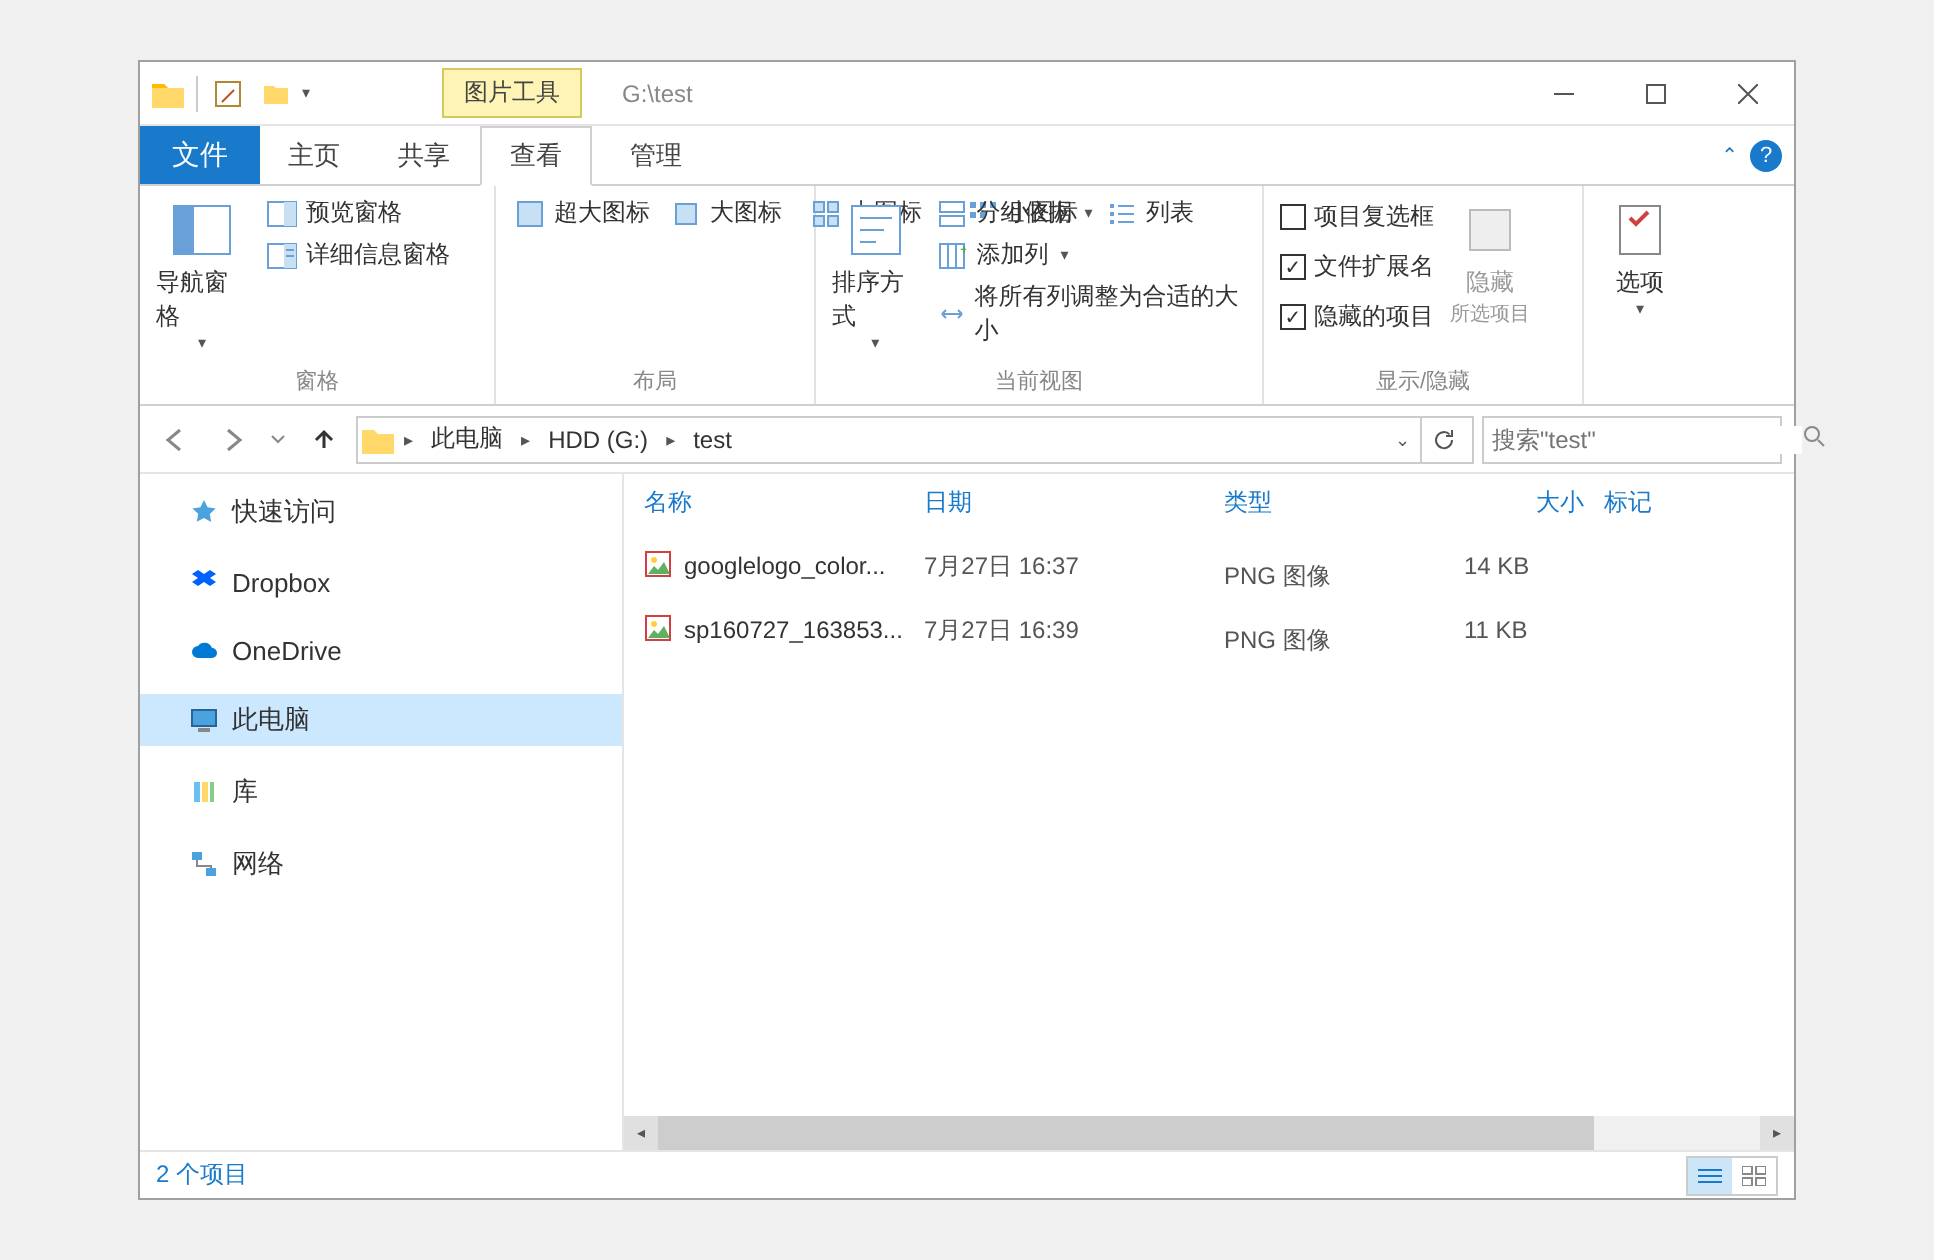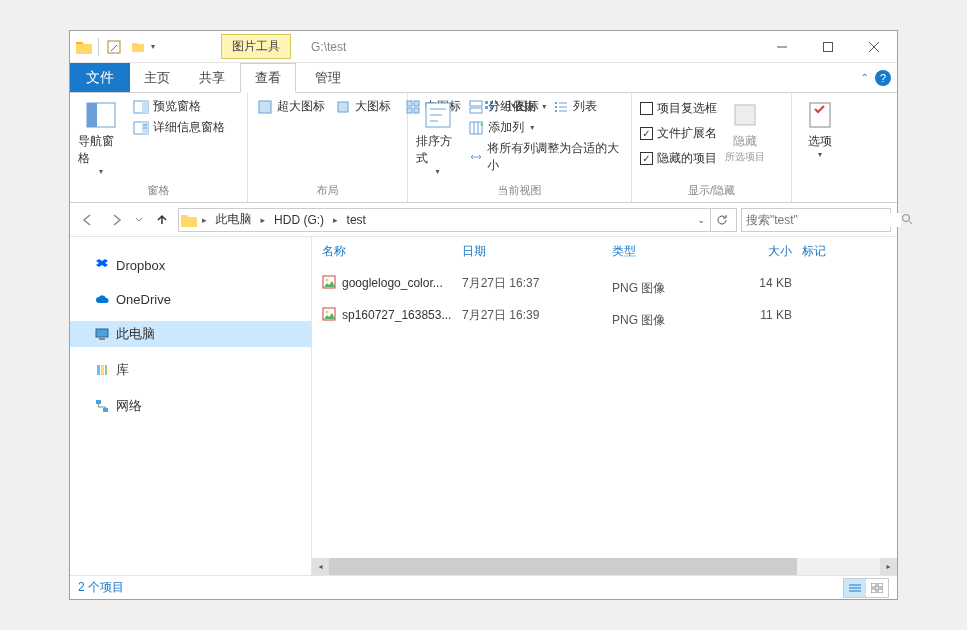--- a/index.html
+++ b/index.html
@@ -71,21 +71,21 @@
     .col-date { width: 150px; }
     .col-type { width: 120px; }
     .col-size { width: 70px; text-align: right; padding-right: 10px; }
     .col-tag { width: 60px; }
     
     .file-row { display: flex; align-items: center; padding: 2px 10px; font-size: 12px; color: #333; cursor: pointer; }
     .fr-name { width: 140px; display: flex; align-items: center; gap: 4px; overflow: hidden; white-space: nowrap; text-overflow: ellipsis; }
     .fr-ico { width: 16px; height: 16px; flex-shrink: 0; }
     .fr-date { width: 150px; color: #555; }
     .fr-type { width: 120px; color: #555; margin-top: 11px; }
-    .fr-size { width: 70px; text-align: right; padding-right: 10px; color: #555; }
+    .fr-size { width: 70px; padding-right: 10px; color: #555; }
     
     .hscroll { height: 17px; background: #f0f0f0; display: flex; align-items: center; margin-top: auto; }
     .hs-btn { width: 17px; height: 17px; background: #e0e0e0; display: flex; align-items: center; justify-content: center; font-size: 8px; color: #555; cursor: pointer; }
     .hs-track { flex: 1; height: 17px; position: relative; }
     .hs-thumb { position: absolute; left: 0; width: 85%; height: 100%; background: #cdcdcd; cursor: pointer; }
     
     
     .statusbar { height: 24px; border-top: 1px solid #e5e5e5; display: flex; align-items: center; padding: 0 8px; font-size: 12px; color: #1979ca; }
     .view-toggle { margin-left: auto; display: flex; border: 1px solid #ccc; }
     .vt-btn { width: 22px; height: 18px; display: flex; align-items: center; justify-content: center; cursor: pointer; }
@@ -391,20 +391,28 @@
       <input class="search-input" placeholder="搜索&quot;test&quot;" style="">
       <span class="search-ico"><svg width="12" height="12" viewBox="0 0 12 12">
             <circle cx="5" cy="5" r="3.5" fill="none" stroke="currentColor"></circle>
             <line x1="8" y1="8" x2="11" y2="11" stroke="currentColor"></line>
           </svg></span>
     </div>
   </div>
 
   <div class="content">
     <div class="sidebar">
+      <div class="sb-item">
+          <span class="sb-ico">
+            <svg width="14" height="14" viewBox="0 0 14 14">
+              <path fill="#4aa3df" d="M7 1l1.8 3.6 4 .6-2.9 2.8.7 4L7 10l-3.6 1.9.7-4L1.2 5.2l4-.6z"></path>
+            </svg>
+          </span>
+          <span>快速访问</span>
+        </div>
       <div class="sb-group-gap"></div>
       <div class="sb-item">
           <span class="sb-ico">
             <svg width="14" height="14" viewBox="0 0 14 14">
               <path fill="#0061ff" d="M4 1L1 3l3 2-3 2 3 2 3-2 3 2 3-2-3-2 3-2-3-2-3 2z"></path>
             </svg>
           </span>
           <span>Dropbox</span>
         </div>
       <div class="sb-group-gap"></div>

